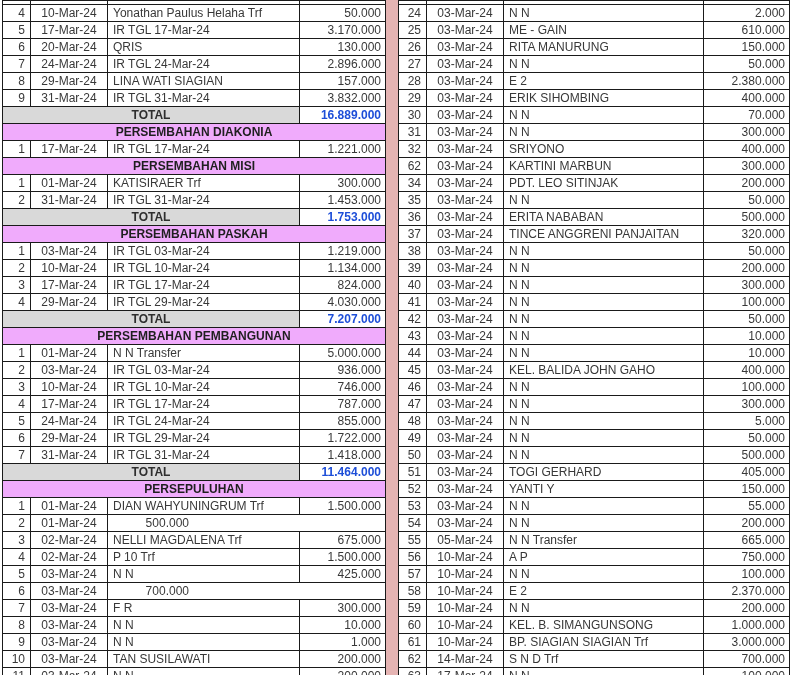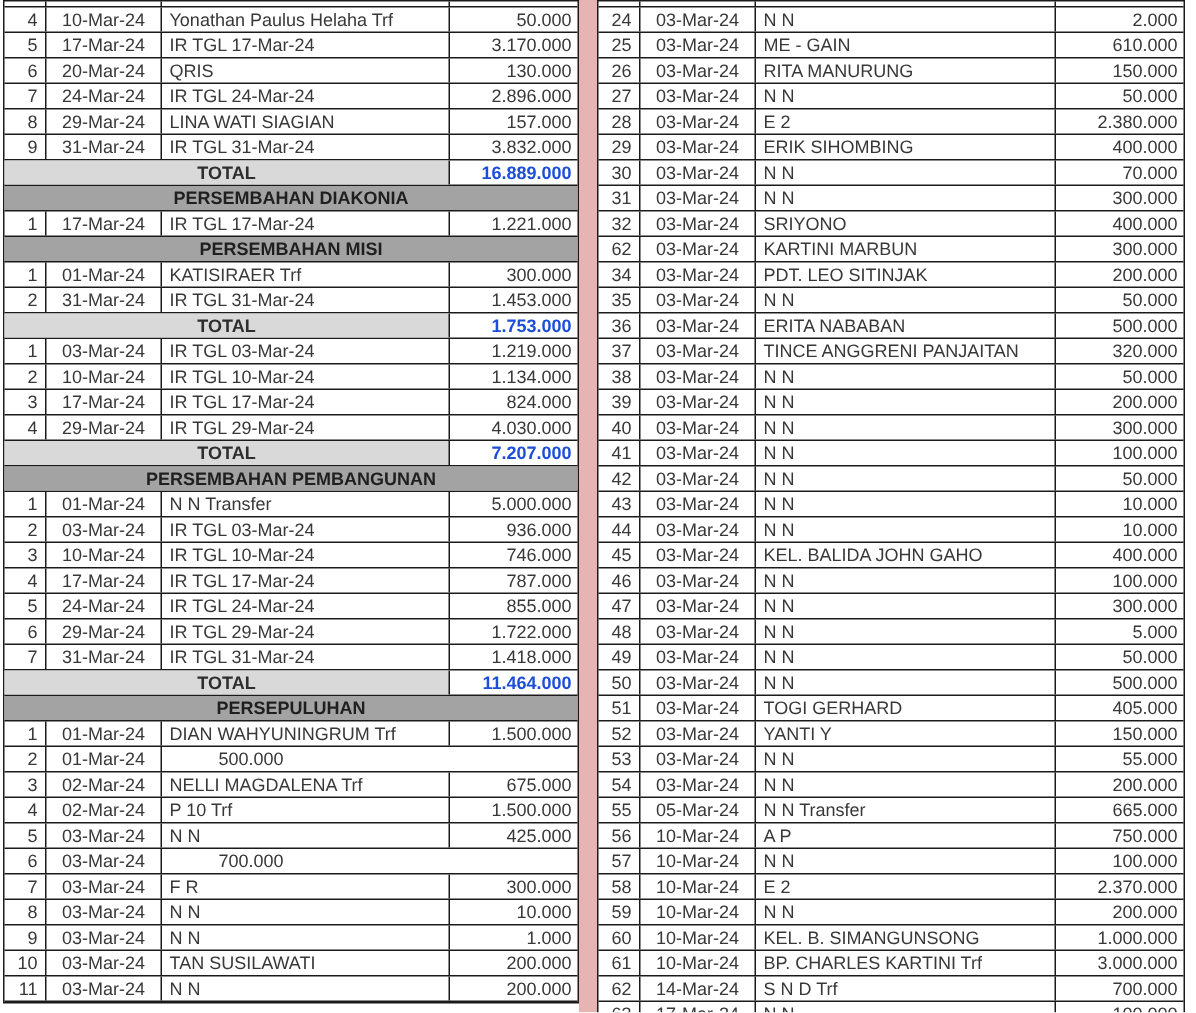--- a/index.html
+++ b/index.html
@@ -60,21 +60,21 @@
     justify-content: center;
     font-weight: bold;
     background: #d9d9d9;
     color: #2e2e2e;
   }
   .row.total .amount { font-weight: bold; color: #1d4ed8; }
   .row.section .section-label {
     width: 100%;
     justify-content: center;
     font-weight: bold;
-    background: #a3a3a3;
+    background: #f0abfc;
     color: #1f1f1f;
   }
 </style>
 </head>
 <body>
 
 <div class="page">
   <div class="ledger-table left" id="left-table">
       <div class="row stub">
         <div class="cell no"></div>
@@ -143,20 +143,23 @@
       <div class="row entry">
         <div class="cell no">2</div>
         <div class="cell date">31-Mar-24</div>
         <div class="cell desc">IR TGL 31-Mar-24</div>
         <div class="cell amount">1.453.000</div>
       </div>
       <div class="row total">
         <div class="cell total-label">TOTAL</div>
         <div class="cell amount">1.753.000</div>
       </div>
+      <div class="row section">
+        <div class="cell section-label">PERSEMBAHAN PASKAH</div>
+      </div>
       <div class="row entry">
         <div class="cell no">1</div>
         <div class="cell date">03-Mar-24</div>
         <div class="cell desc">IR TGL 03-Mar-24</div>
         <div class="cell amount">1.219.000</div>
       </div>
       <div class="row entry">
         <div class="cell no">2</div>
         <div class="cell date">10-Mar-24</div>
         <div class="cell desc">IR TGL 10-Mar-24</div>
@@ -521,21 +524,21 @@
       </div>
       <div class="row entry">
         <div class="cell no">60</div>
         <div class="cell date">10-Mar-24</div>
         <div class="cell desc">KEL. B. SIMANGUNSONG</div>
         <div class="cell amount">1.000.000</div>
       </div>
       <div class="row entry">
         <div class="cell no">61</div>
         <div class="cell date">10-Mar-24</div>
-        <div class="cell desc">BP. CHARLES KARTINI Trf</div>
+        <div class="cell desc">BP. SIAGIAN SIAGIAN Trf</div>
         <div class="cell amount">3.000.000</div>
       </div>
       <div class="row entry">
         <div class="cell no">62</div>
         <div class="cell date">14-Mar-24</div>
         <div class="cell desc">S N D Trf</div>
         <div class="cell amount">700.000</div>
       </div>
       <div class="row entry">
         <div class="cell no">63</div>

